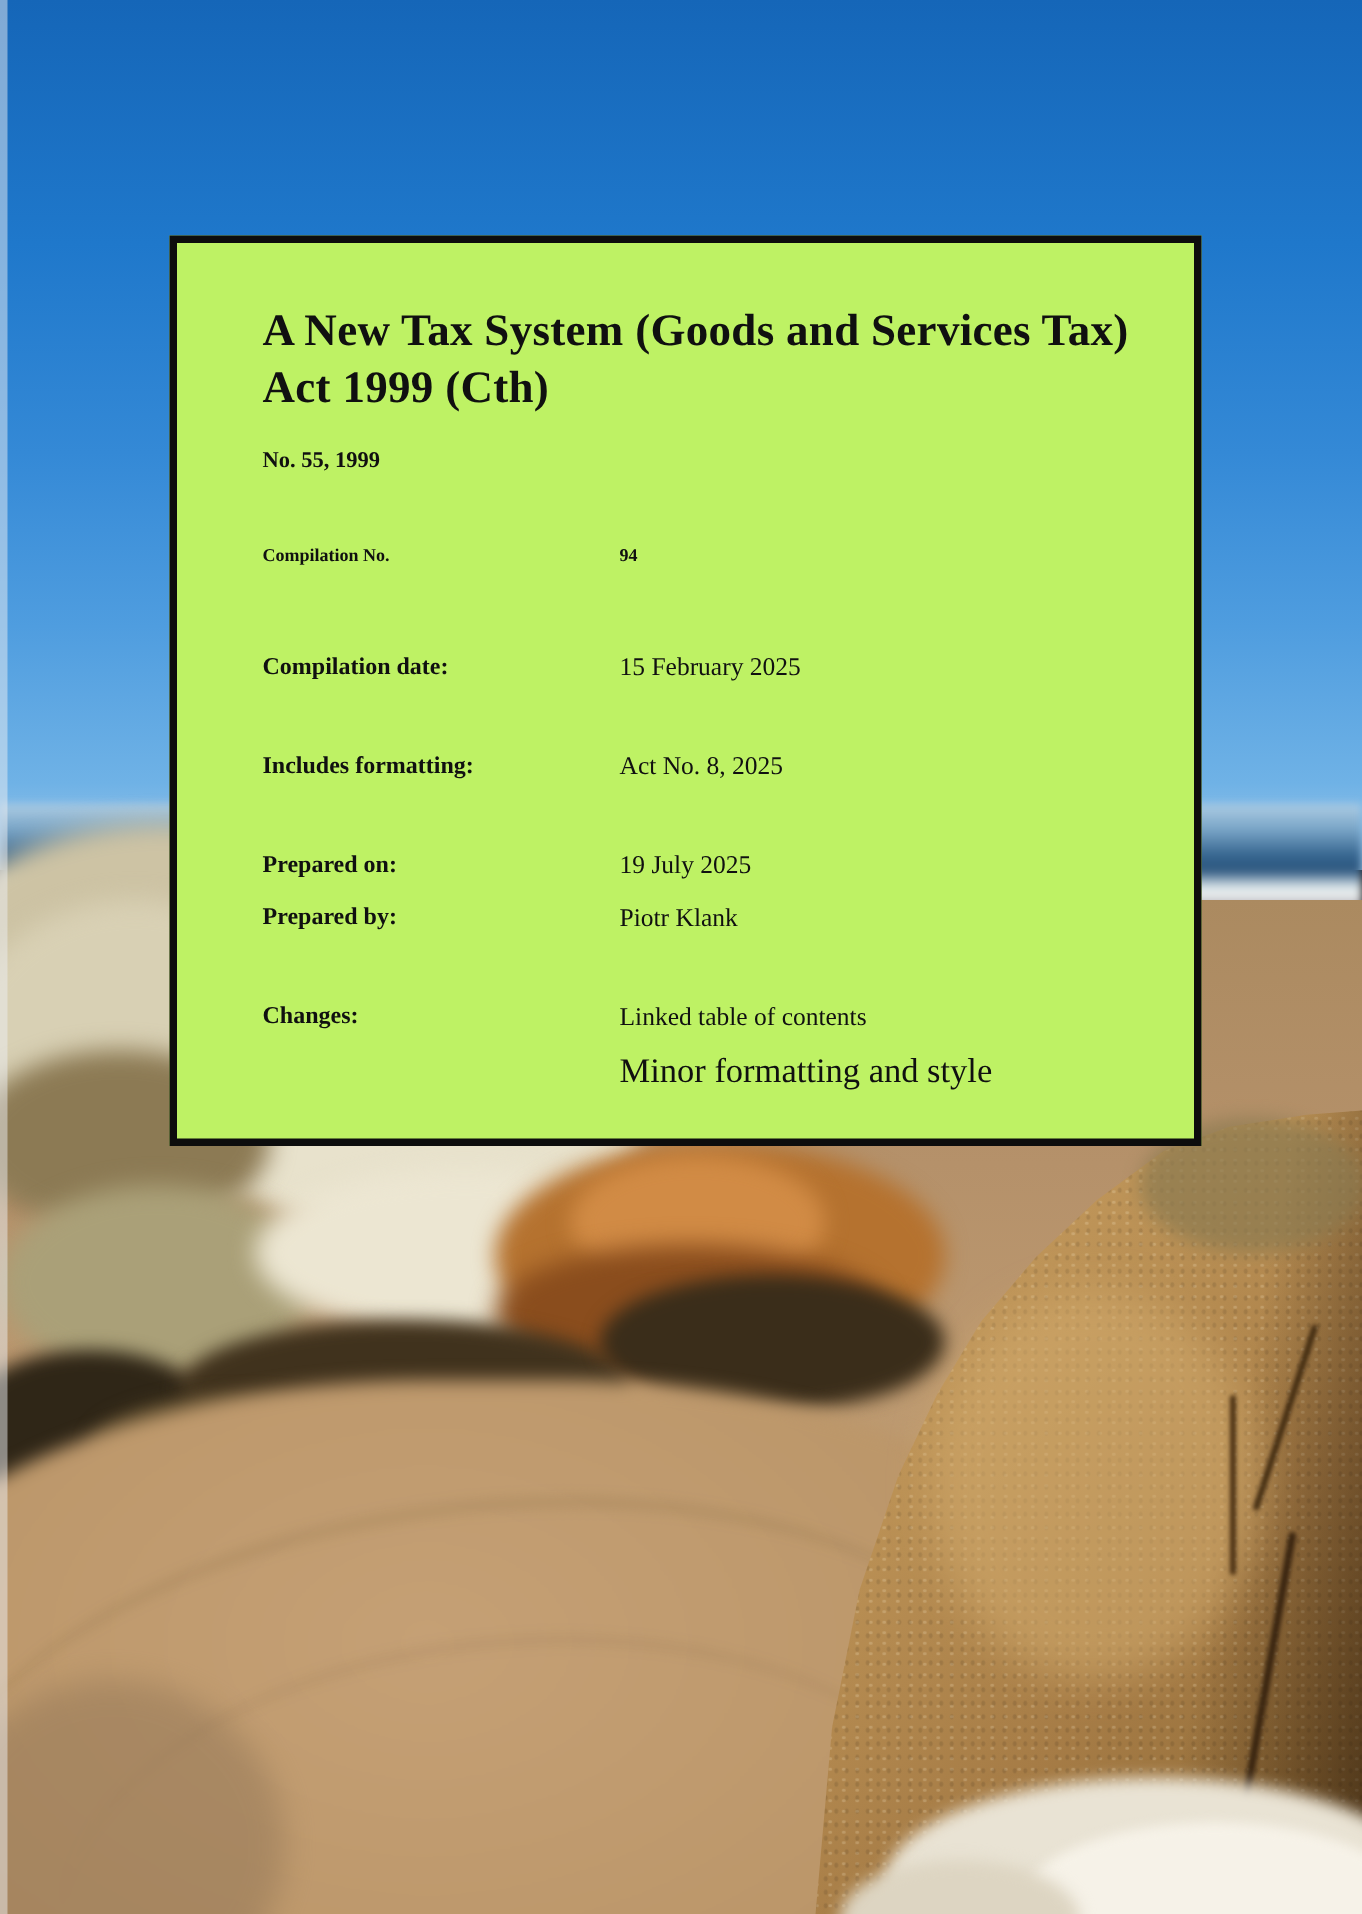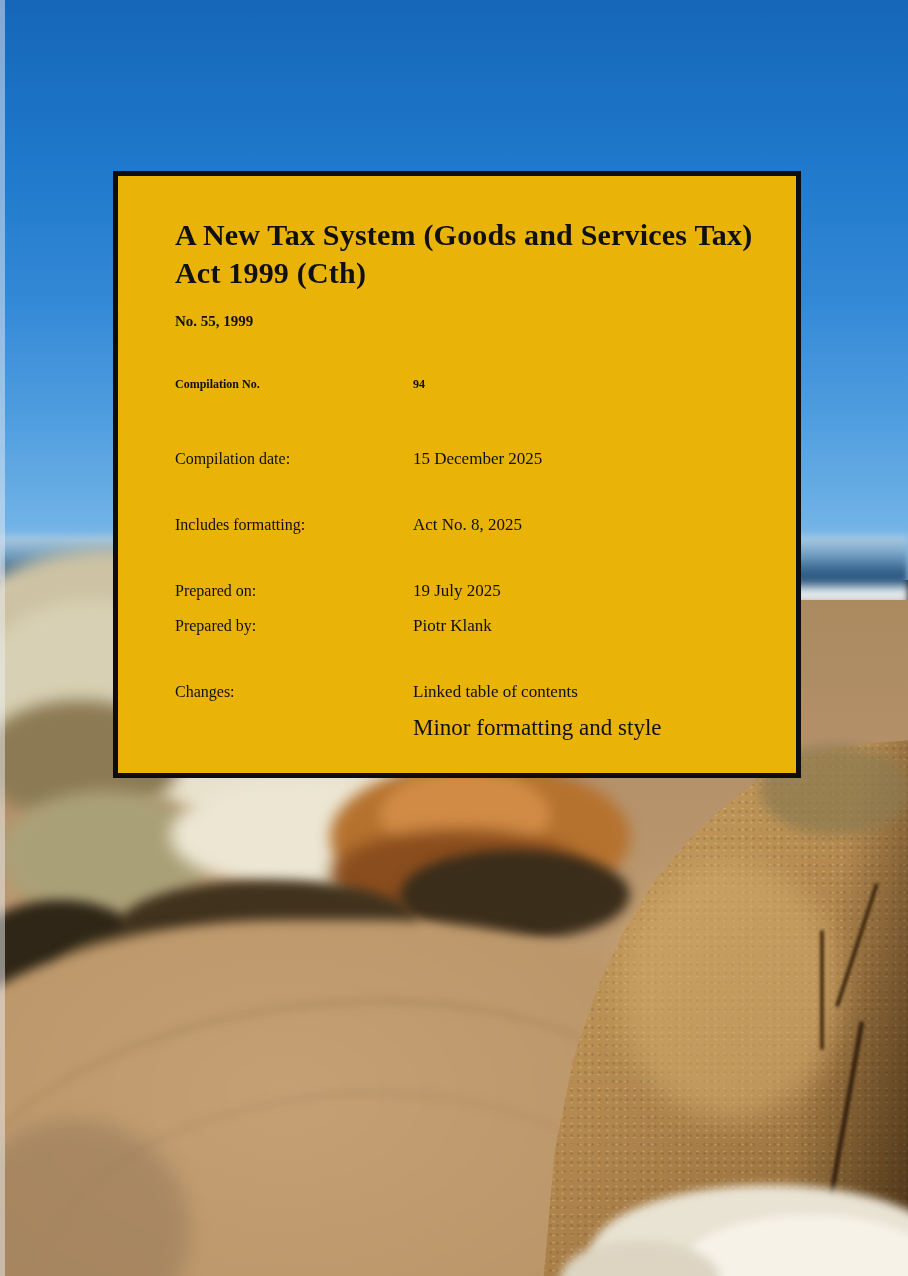--- a/index.html
+++ b/index.html
@@ -67,29 +67,29 @@
   .crack3{left:855px;top:880px;width:4px;height:130px;background:#402a10;filter:blur(1.5px);transform:rotate(18deg);border-radius:3px;}
 
   
   .foam1{left:590px;top:1185px;width:360px;height:140px;background:#e9e3d4;filter:blur(5px);}
   .foam2{left:680px;top:1215px;width:260px;height:110px;background:#f6f2e8;filter:blur(4px);}
   .foam3{left:560px;top:1240px;width:160px;height:80px;background:#ddd5c2;filter:blur(5px);}
 
   .edge-strip{left:0;top:0;width:5px;height:1276px;background:rgba(235,238,242,0.5);}
 
   
-  .doc-box{position:absolute;left:113px;top:171px;width:688px;height:607px;
-    background:#eab308;border:5px solid #0d0d0d;z-index:30;color:#101010;}
+  .doc-box{position:absolute;left:113px;top:157px;width:688px;height:607px;
+    background:#bef264;border:5px solid #0d0d0d;z-index:30;color:#101010;}
   .doc-box .abs{position:absolute;}
   .title{left:57px;top:40px;width:620px;font-size:30px;line-height:38px;font-weight:bold;letter-spacing:.2px;}
   .act-no{left:57px;top:137px;font-size:15px;font-weight:bold;}
   .comp-row{left:57px;top:201px;width:600px;font-size:12px;font-weight:bold;}
   .comp-row .val{position:absolute;left:238px;top:0;}
   .meta-row{left:57px;width:600px;font-size:16px;}
-  .meta-row .lbl{font-weight:normal;}
+  .meta-row .lbl{font-weight:bold;}
   .meta-row .val{position:absolute;left:238px;top:-1px;font-size:17px;font-weight:normal;}
   .r1{top:274px;} .r2{top:340px;} .r3{top:406px;} .r4{top:441px;} .r5{top:507px;}
   .val2{left:295px;top:539px;font-size:23px;}
 </style>
 </head>
 <body>
 
 <div class="stage">
 
   <div class="layer sky"></div>
@@ -137,21 +137,21 @@
     <div class="abs title">A New Tax System (Goods and Services Tax) Act 1999 (Cth)</div>
     <div class="abs act-no">No. 55, 1999</div>
 
     <div class="abs comp-row">
       <span class="lbl">Compilation No.</span>
       <span class="val">94</span>
     </div>
 
     <div class="abs meta-row r1">
       <span class="lbl">Compilation date:</span>
-      <span class="val">15 December 2025</span>
+      <span class="val">15 February 2025</span>
     </div>
 
     <div class="abs meta-row r2">
       <span class="lbl">Includes formatting:</span>
       <span class="val">Act No. 8, 2025</span>
     </div>
 
     <div class="abs meta-row r3">
       <span class="lbl">Prepared on:</span>
       <span class="val">19 July 2025</span>

